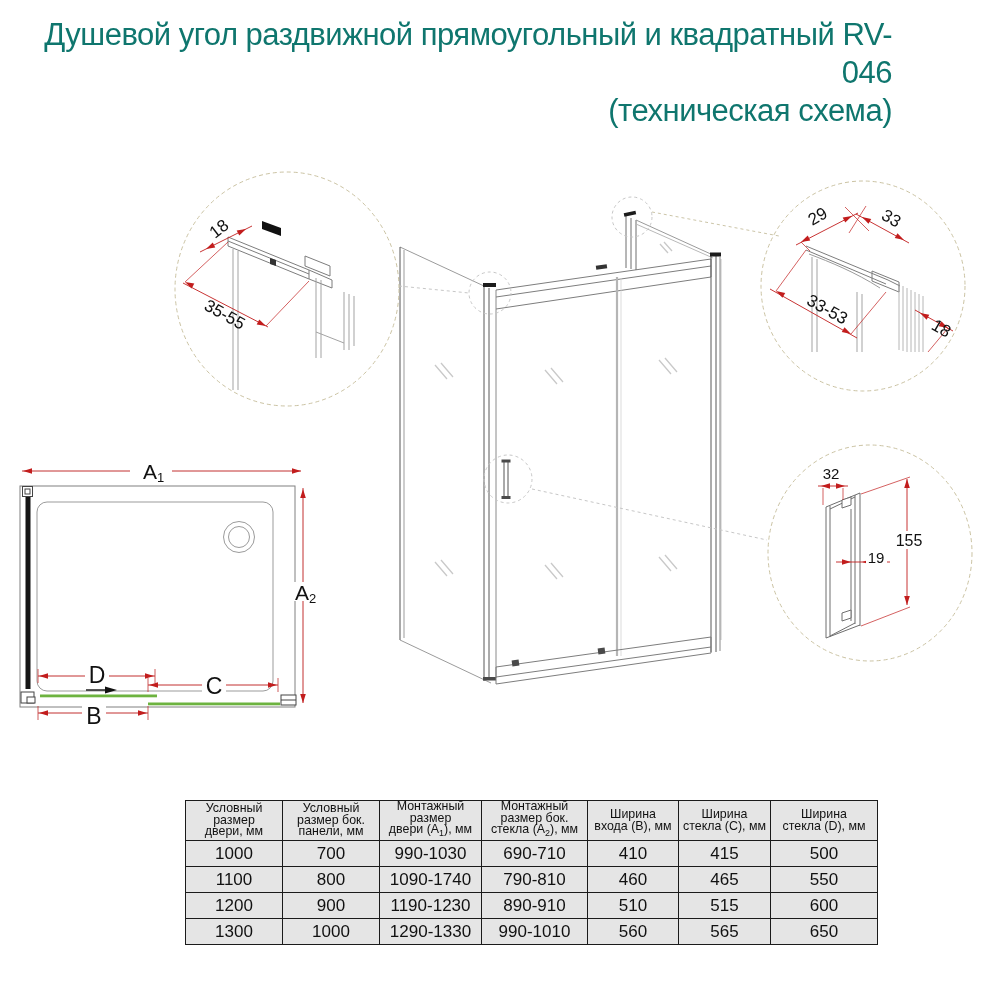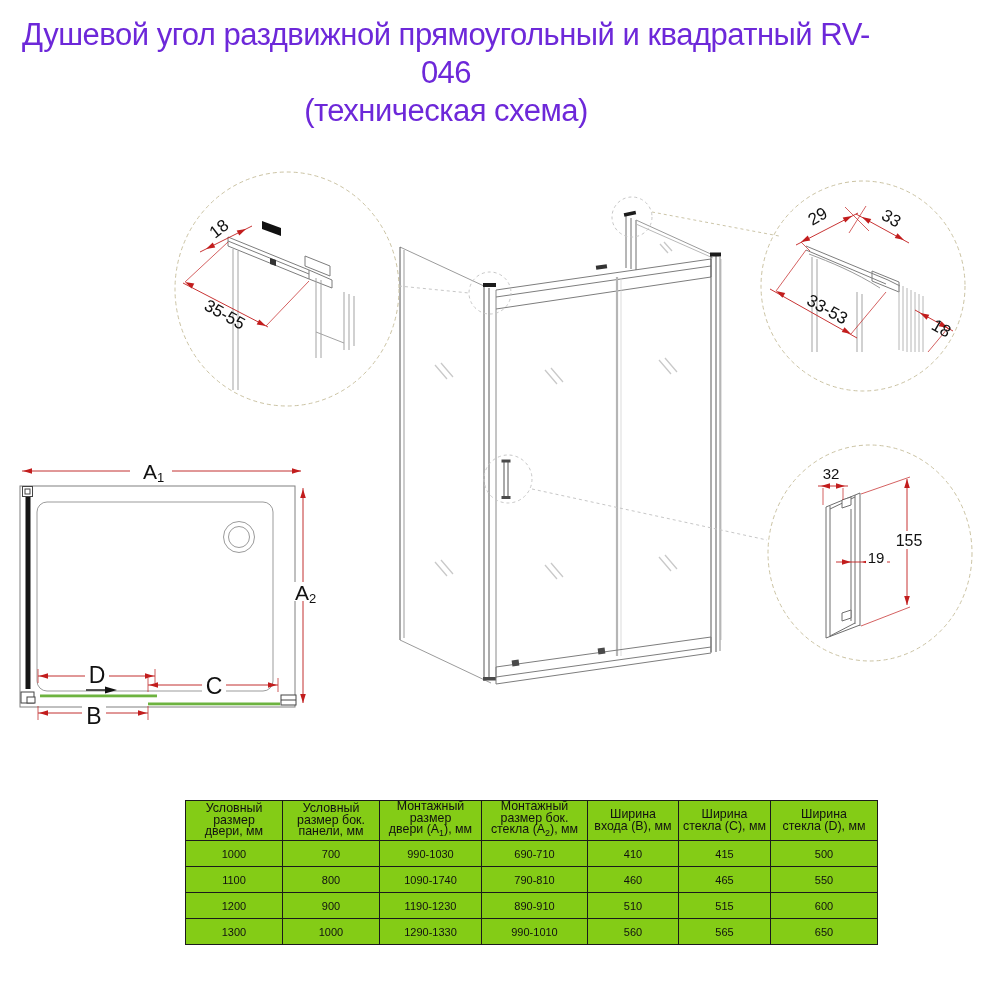--- a/index.html
+++ b/index.html
@@ -1,26 +1,26 @@
 <!DOCTYPE html>
 <html><head>
 <meta charset="utf-8">
 <style>
   html,body{margin:0;padding:0;background:#fff;}
   #page{position:relative;width:1000px;height:1000px;background:#fff;overflow:hidden;
         font-family:"Liberation Sans",sans-serif;color:#111;}
-  #title{position:absolute;top:16px;left:0;width:892px;text-align:center;
-         font-size:31px;line-height:38px;color:#6d28d9;letter-spacing:-.5px;}
+  #title{position:absolute;top:16px;left:0;width:892px;text-align:right;
+         font-size:31px;line-height:38px;color:#0f766e;letter-spacing:-.5px;}
   #drawing{position:absolute;top:0;left:0;}
   
   #spec{position:absolute;left:185px;top:800px;border-collapse:collapse;table-layout:fixed;}
   #spec th,#spec td{border:1px solid #1b1b1b;text-align:center;vertical-align:middle;
-        padding:0;font-weight:normal;background:#84cc16;}
+        padding:0;font-weight:normal;background:#e5e5e5;}
   #spec th{height:35px;font-size:12.4px;line-height:11.6px;}
-  #spec td{height:25px;font-size:11px;}
+  #spec td{height:25px;font-size:17px;}
   #spec sub{font-size:9px;}
   .hl{display:block;}
   text{font-family:"Liberation Sans",sans-serif;fill:#111;}
 </style>
 </head>
 <body>
 
 <div id="page">
 
   <div id="title">

